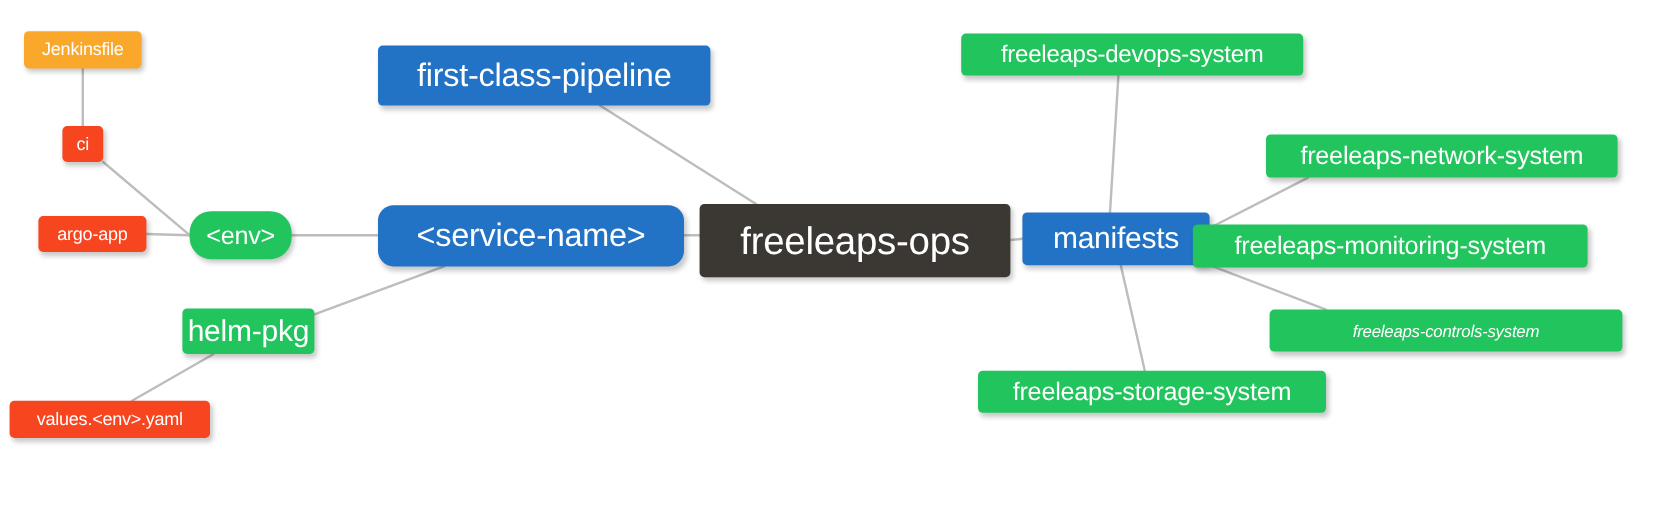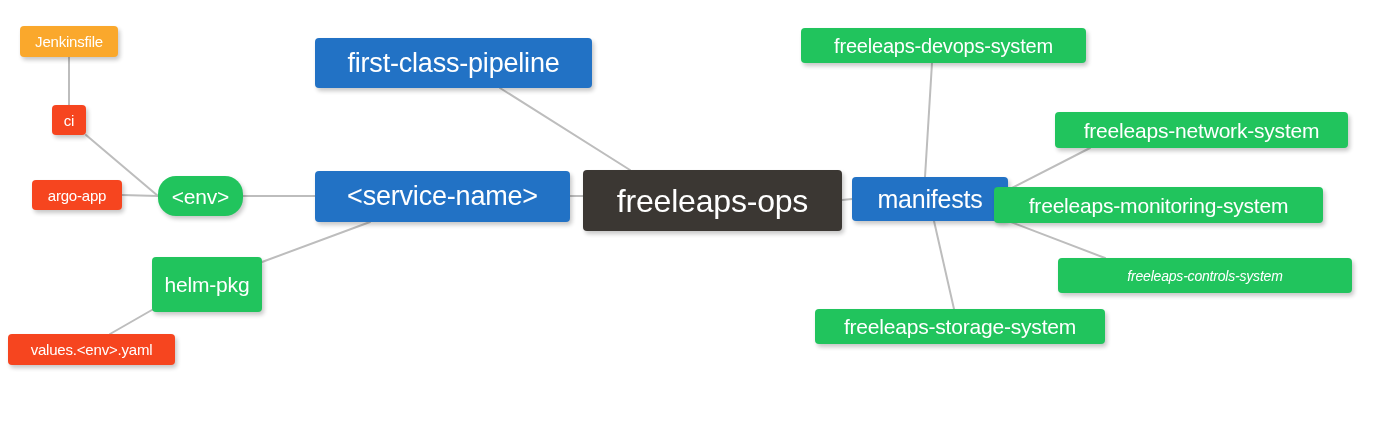--- a/index.html
+++ b/index.html
@@ -78,30 +78,30 @@
       </div>
       <div class="node c-red" style="left: 52px; top: 105px; width: 34px; height: 30px; font-size: 15px;">
         <span class="node-label">ci</span>
       </div>
       <div class="node c-red" style="left: 32px; top: 180px; width: 90px; height: 30px; font-size: 15px;">
         <span class="node-label">argo-app</span>
       </div>
       <div class="node c-green" style="left: 158px; top: 176px; width: 85px; height: 40px; font-size: 21px; border-radius: 18px;">
         <span class="node-label">&lt;env&gt;</span>
       </div>
-      <div class="node c-green" style="left: 152px; top: 257px; width: 110px; height: 55px; font-size: 21px;">
+      <div class="node c-green" style="left: 152px; top: 257px; width: 110px; height: 38px; font-size: 25px;">
         <span class="node-label">helm-pkg</span>
       </div>
       <div class="node c-red" style="left: 8px; top: 334px; width: 167px; height: 31px; font-size: 15px;">
         <span class="node-label">values.&lt;env&gt;.yaml</span>
       </div>
       <div class="node c-blue" style="left: 315px; top: 38px; width: 277px; height: 50px; font-size: 27px;">
         <span class="node-label">first-class-pipeline</span>
       </div>
-      <div class="node c-blue" style="left: 315px; top: 171px; width: 255px; height: 51px; font-size: 27px;">
+      <div class="node c-blue" style="left: 315px; top: 171px; width: 255px; height: 51px; font-size: 27px; border-radius: 13px;">
         <span class="node-label">&lt;service-name&gt;</span>
       </div>
       <div class="node c-root" style="left: 583px; top: 170px; width: 259px; height: 61px; font-size: 32px;">
         <span class="node-label">freeleaps-ops</span>
       </div>
       <div class="node c-blue" style="left: 852px; top: 177px; width: 156px; height: 44px; font-size: 25px;">
         <span class="node-label">manifests</span>
       </div>
       <div class="node c-green" style="left: 801px; top: 28px; width: 285px; height: 35px; font-size: 20px;">
         <span class="node-label">freeleaps-devops-system</span>

